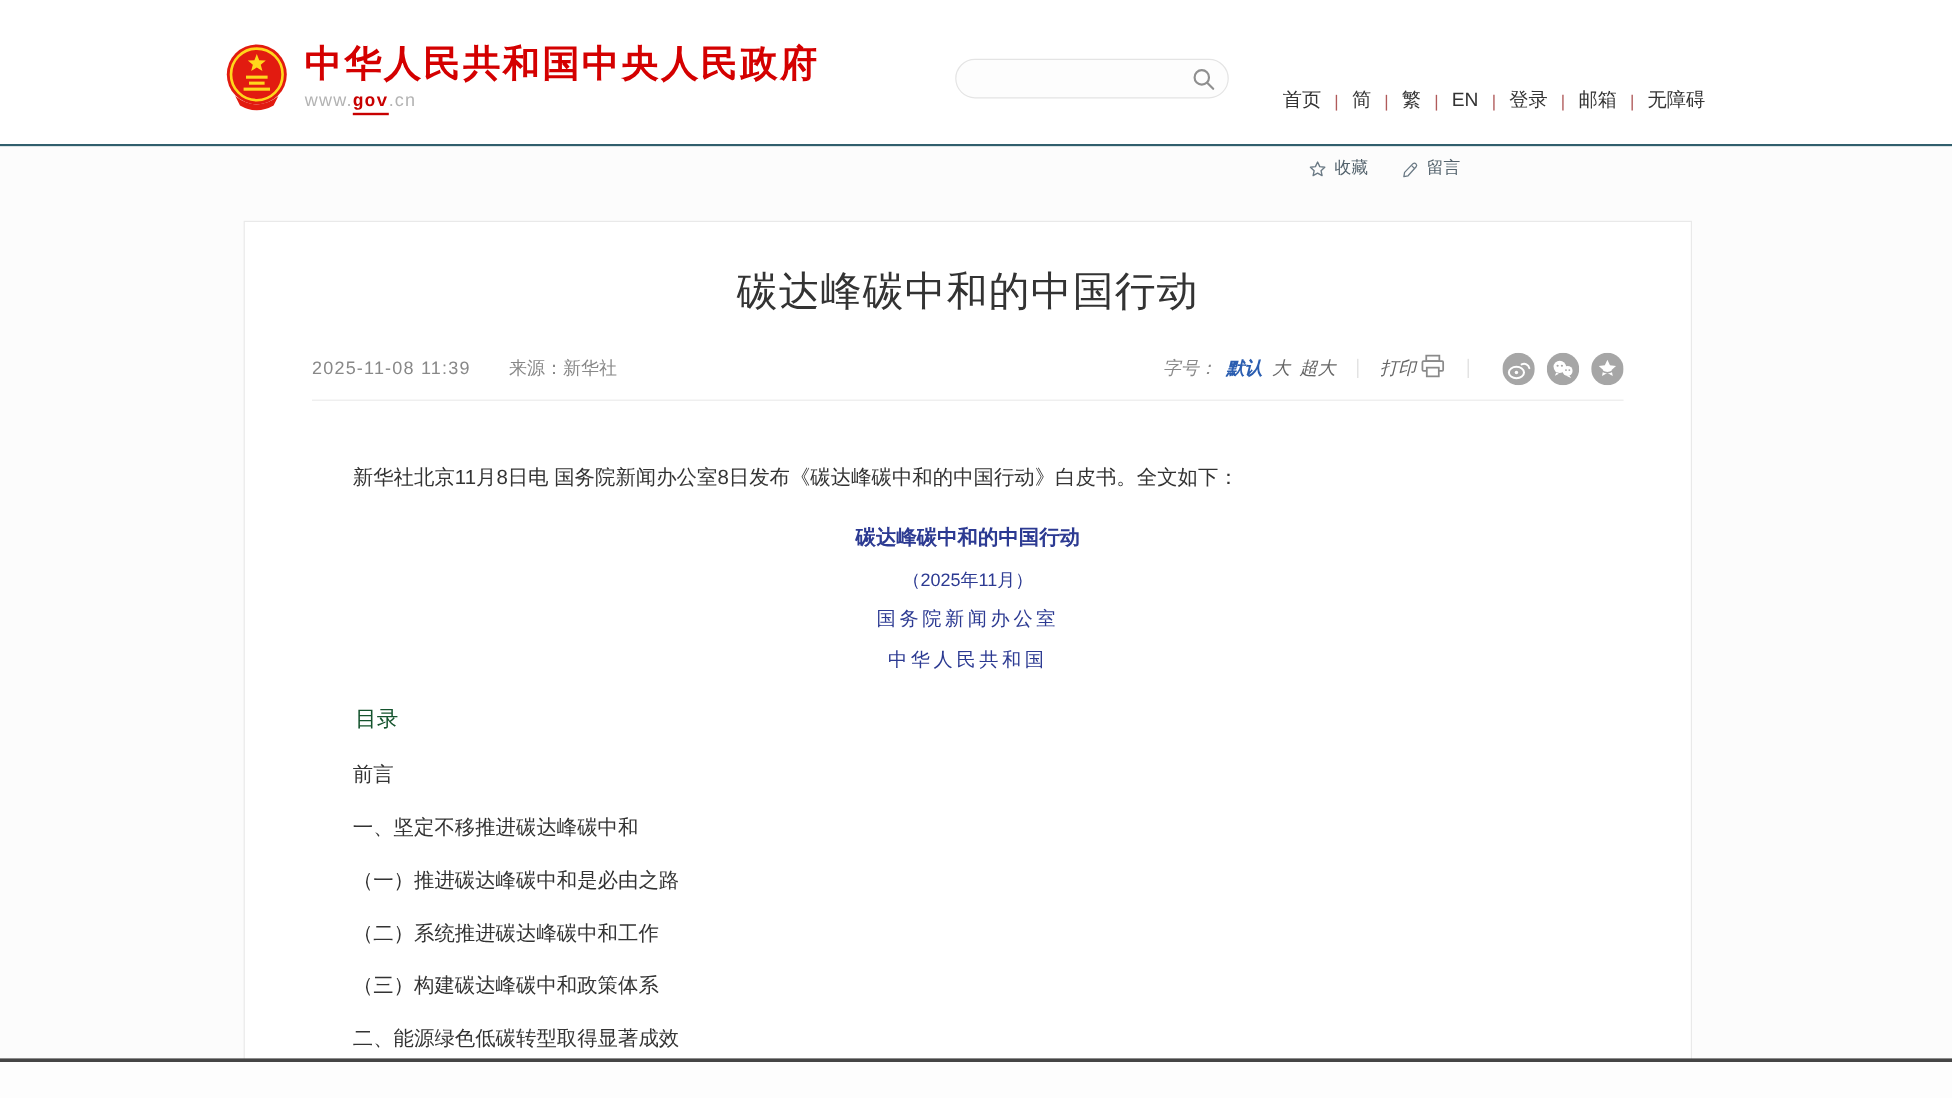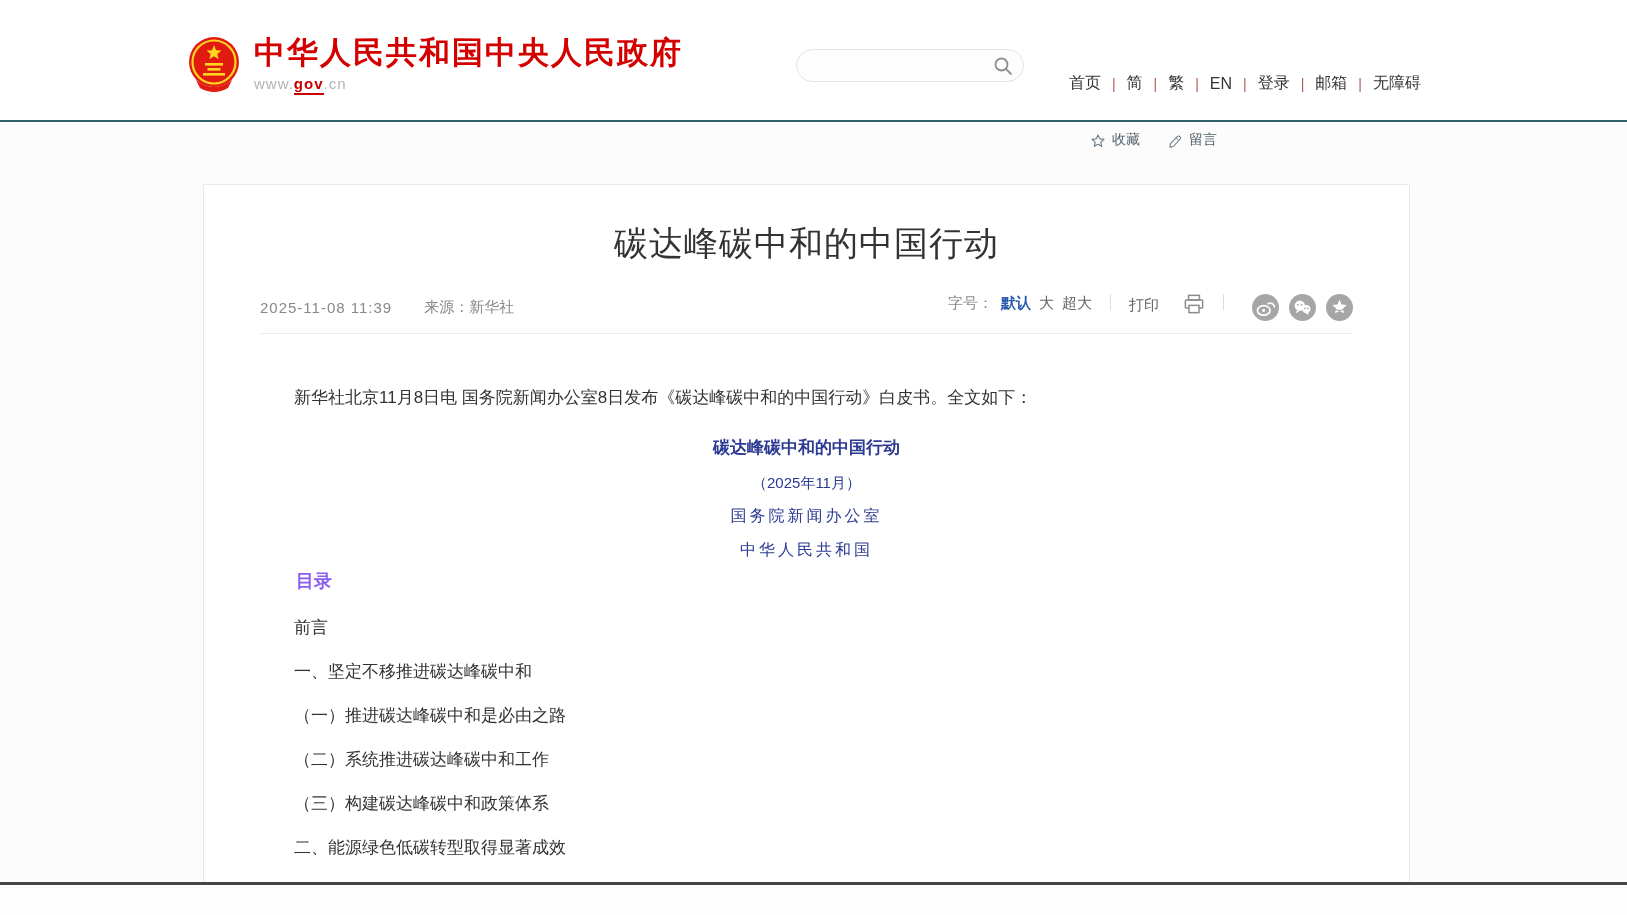--- a/index.html
+++ b/index.html
@@ -8,21 +8,21 @@
     font-family: "Liberation Sans", "DejaVu Sans", sans-serif;
     background: #ffffff; color: #333; position: relative;
   }
 
   
   .site-header { position: absolute; left: 0; top: 0; width: 100%; height: 88px; background: #fff; }
   .logo-group { position: absolute; left: 188px; top: 36px; display: flex; align-items: flex-start; }
   .emblem { width: 52px; height: 56px; margin-right: 14px; }
   .site-title { font-size: 31px; font-weight: 700; color: #d40000; letter-spacing: 2px; line-height: 34px; }
   .site-url { font-size: 15px; color: #b3b3b3; margin-top: 5px; letter-spacing: 1px; cursor: pointer; }
-  .site-url .gov { color: #c80000; font-weight: 700; border-bottom: 2px solid #c80000; padding-bottom: 1px; }
+  .site-url .gov { color: #c80000; font-weight: 700; border-bottom: 2px solid #c80000; padding-bottom: 1px; font-family: Liberation Mono, monospace; }
 
   .searchbox { position: absolute; left: 796px; top: 49px; width: 228px; height: 33px;
     border: 1px solid #e4e4e4; border-radius: 17px; background: #fdfdfd; }
   .searchbox input { position: absolute; left: 16px; top: 0; width: 175px; height: 31px;
     border: none; outline: none; background: transparent; font-size: 14px; color: #333; }
   .searchbox .mag { position: absolute; right: 10px; top: 6px; width: 20px; height: 20px; cursor: pointer; }
 
   .top-nav { position: absolute; right: 206px; top: 73px; display: flex; align-items: center;
     font-size: 16px; color: #333; white-space: nowrap; }
   .top-nav a { color: #333; text-decoration: none; cursor: pointer; }
@@ -42,36 +42,36 @@
     background: #ffffff; border: 1px solid #e9e9e9; }
   .article-inner { padding: 0 56px; }
 
   h1.article-title { margin-top: 34px; text-align: center; font-size: 34px; font-weight: 400;
     color: #333; line-height: 48px; letter-spacing: 1px; }
 
   .meta { margin-top: 26px; display: flex; justify-content: space-between; align-items: center;
     font-size: 15px; color: #888; height: 28px; }
   .meta-left { display: flex; align-items: center; }
   .meta-left .date { letter-spacing: 1px; margin-right: 32px; }
-  .meta-right { display: flex; align-items: flex-start; }
+  .meta-right { display: flex; align-items: center; font-style: italic; }
   .fs { cursor: pointer; color: #666; text-decoration: none; margin-left: 8px; }
   .fs.active { color: #2a5db0; font-weight: 700; }
   .vsep { width: 1px; height: 16px; background: #ddd; margin: 0 18px; }
-  .print-btn { display: flex; align-items: center; gap: 24px; color: #666; cursor: pointer; text-decoration: none; }
+  .print-btn { display: flex; align-items: center; gap: 3px; color: #666; cursor: pointer; text-decoration: none; }
   .share-btn { margin-left: 10px; cursor: pointer; display: block; line-height: 0; }
   .meta-hr { margin-top: 12px; border: none; border-top: 1px solid #ececec; }
 
   
   .content { margin-top: 50px; font-size: 17px; color: #333; }
   .lead { text-indent: 2em; line-height: 27px; }
   .doc-title { text-align: center; color: #2c3a92; font-weight: 700; font-size: 17px; margin-top: 25px; }
   .doc-date { text-align: center; color: #2c3a92; font-size: 15px; margin-top: 15px; }
   .doc-issuer { text-align: center; color: #2c3a92; font-size: 16px; margin-top: 13px;
     font-family: "Liberation Serif", "DejaVu Serif", serif; letter-spacing: 3px; }
-  .toc-title { font-weight: 700; font-size: 18px; color: #8b5cf6; margin-top: 8px; text-indent: 2em; }
+  .toc-title { font-weight: 400; font-size: 18px; color: #14532d; margin-top: 26px; text-indent: 2em; }
   .toc-item { margin-top: 26px; text-indent: 2em; line-height: 18px; color: #333; }
 
   .bottom-edge { position: absolute; left: 0; top: 882px; width: 100%; height: 3px; background: #454545; z-index: 5; }
   .bottom-white { position: absolute; left: 0; top: 885px; width: 100%; height: 30px; background: #fdfdfd; z-index: 4; }
 </style>
 </head>
 <body>
 
 <header class="site-header">
   <div class="logo-group">

